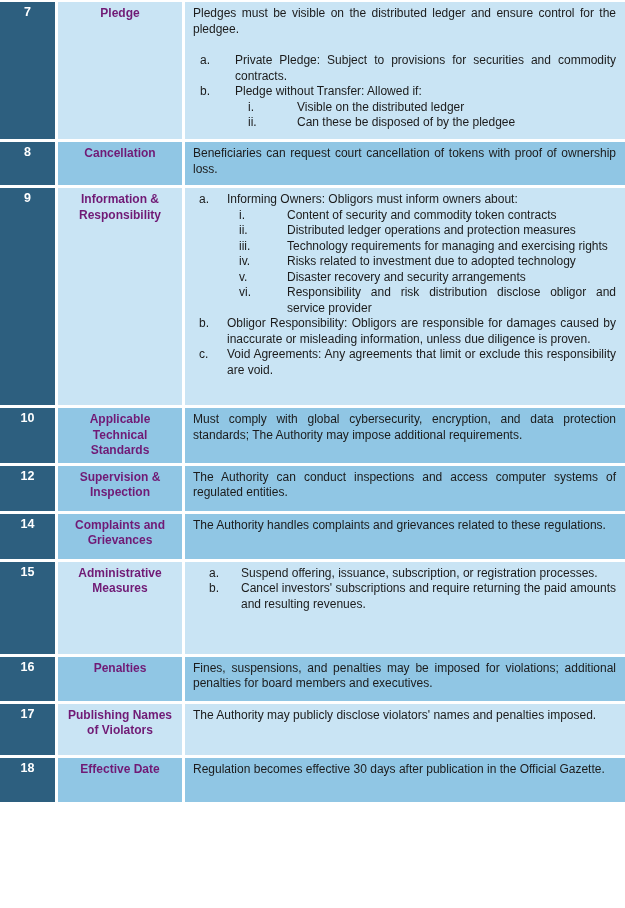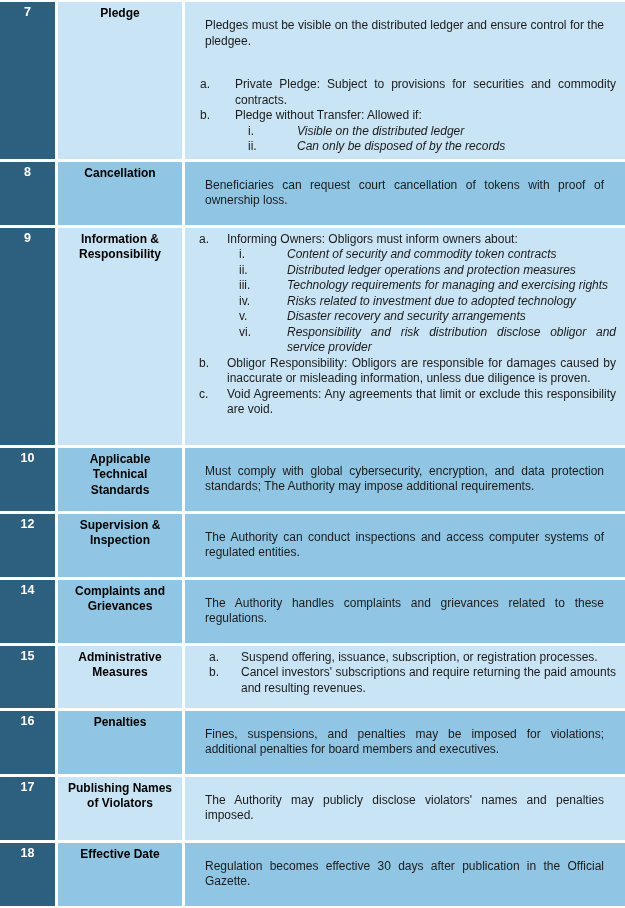--- a/index.html
+++ b/index.html
@@ -25,34 +25,34 @@
   td{
     vertical-align:top;font-size:12px;line-height:15.5px;color:var(--ink);
     border-bottom:3px solid var(--sep);
   }
   tr:last-child td{border-bottom:none;text-align:center;}
   td.num{
     background:var(--dark);color:#fff;font-weight:bold;text-align:center;
     padding:3px 2px 0 2px;border-right:3px solid var(--sep);font-size:12.5px;
   }
   td.title{
-    font-weight:bold;text-align:center;color:#000000;
+    font-weight:bold;text-align:center;color:#701a75;
     padding:4px 7px;border-right:3px solid var(--sep);
   }
   td.desc{padding:4px 9px 4px 8px;text-align:justify;}
   tr.light td.title,tr.light td.desc{background:var(--light);}
   tr.medium td.title,tr.medium td.desc{background:var(--medium);}
-  .para{margin:12px;text-align:justify;}
+  .para{margin:0;text-align:justify;}
   .spacer{height:16px;}
   .li{display:flex;}
   .marker{flex:none;}
   .li-text{flex:1;text-align:justify;}
   .sub-li{display:flex;}
   .sub-marker{flex:none;}
-  .sub-text{flex:1;text-align:justify;font-style:italic;}
+  .sub-text{flex:1;text-align:justify;}
   
   .list.indent-tight .li{padding-left:6px;}
   .list.indent-tight > .li > .marker{width:28px;}
   .list.indent-tight .sub-li{margin-left:12px;}
   .list.indent-tight .sub-marker{width:48px;}
   .list.indent-mid .li{padding-left:7px;}
   .list.indent-mid > .li > .marker{width:35px;}
   .list.indent-mid .sub-li{margin-left:13px;}
   .list.indent-mid .sub-marker{width:49px;}
   .list.indent-wide .li{padding-left:16px;}
@@ -85,21 +85,21 @@
               <div class="li">
                 <span class="marker">b.</span>
                 <div class="li-text">
                   <div>Pledge without Transfer: Allowed if:</div>
                   <div class="sub-li">
                     <span class="sub-marker">i.</span>
                     <div class="sub-text">Visible on the distributed ledger</div>
                   </div>
                   <div class="sub-li">
                     <span class="sub-marker">ii.</span>
-                    <div class="sub-text">Can only be disposed of by the records</div>
+                    <div class="sub-text">Can these be disposed of by the pledgee</div>
                   </div>
                 </div>
               </div>
             </div>
           </td>
         </tr>
         <tr class="row medium" style="height: 46px;">
           <td class="num">8</td>
           <td class="title">Cancellation</td>
           <td class="desc">
@@ -170,21 +170,21 @@
             <p class="para">The Authority can conduct inspections and access computer systems of regulated entities.</p>
           </td>
         </tr>
         <tr class="row medium" style="height: 48px;">
           <td class="num">14</td>
           <td class="title">Complaints and Grievances</td>
           <td class="desc">
             <p class="para">The Authority handles complaints and grievances related to these regulations.</p>
           </td>
         </tr>
-        <tr class="row light" style="height: 65px; margin-left: 20px;">
+        <tr class="row light" style="height: 95px; margin-left: 20px;">
           <td class="num">15</td>
           <td class="title">Administrative Measures</td>
           <td class="desc">
             <div class="list indent-wide">
               <div class="li">
                 <span class="marker">a.</span>
                 <div class="li-text">
                   <div>Suspend offering, issuance, subscription, or registration processes.</div>
                 </div>
               </div>
@@ -197,21 +197,21 @@
             </div>
           </td>
         </tr>
         <tr class="row medium" style="height: 47px; padding-left: 11px;">
           <td class="num">16</td>
           <td class="title">Penalties</td>
           <td class="desc">
             <p class="para">Fines, suspensions, and penalties may be imposed for violations; additional penalties for board members and executives.</p>
           </td>
         </tr>
-        <tr class="row light" style="height: 63px; padding-left: 8px;">
+        <tr class="row light" style="height: 54px; padding-left: 8px;">
           <td class="num">17</td>
           <td class="title">Publishing Names of Violators</td>
           <td class="desc">
             <p class="para">The Authority may publicly disclose violators' names and penalties imposed.</p>
           </td>
         </tr>
         <tr class="row medium" style="height: 44px;">
           <td class="num">18</td>
           <td class="title">Effective Date</td>
           <td class="desc">

